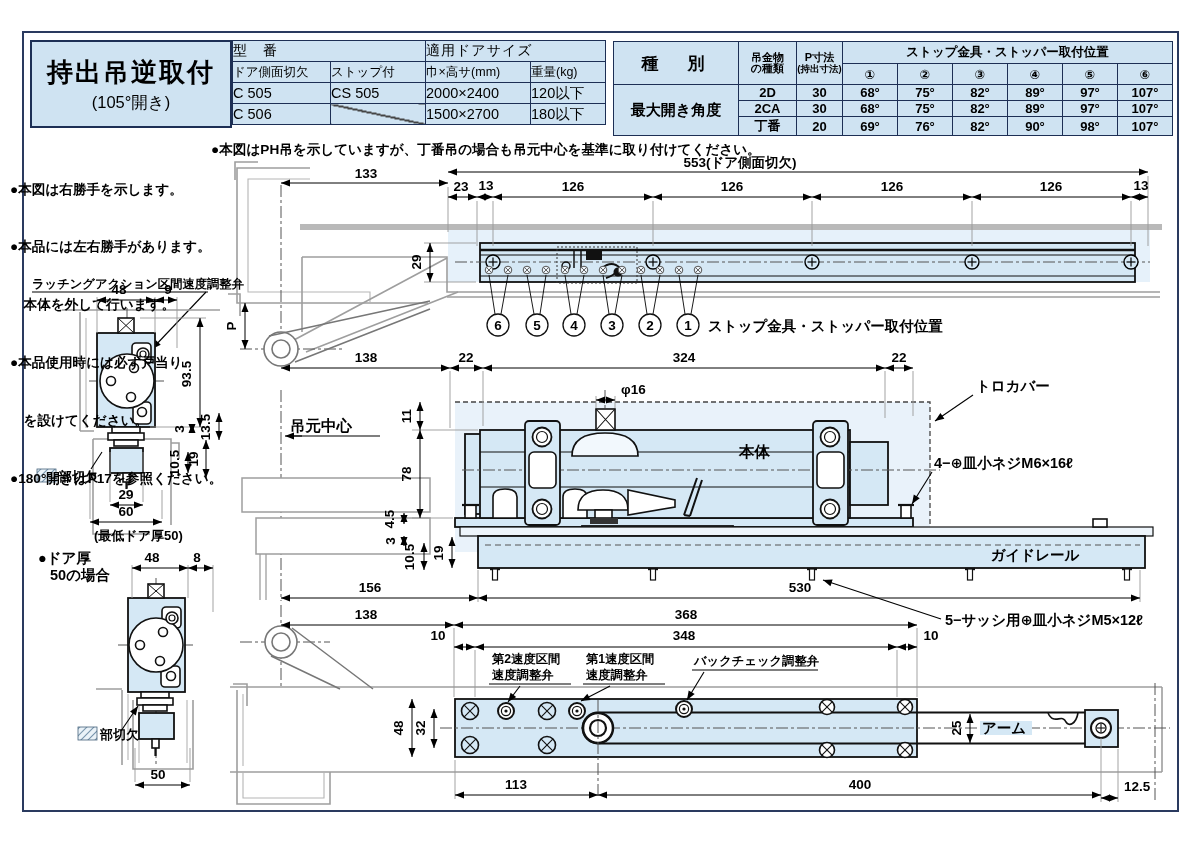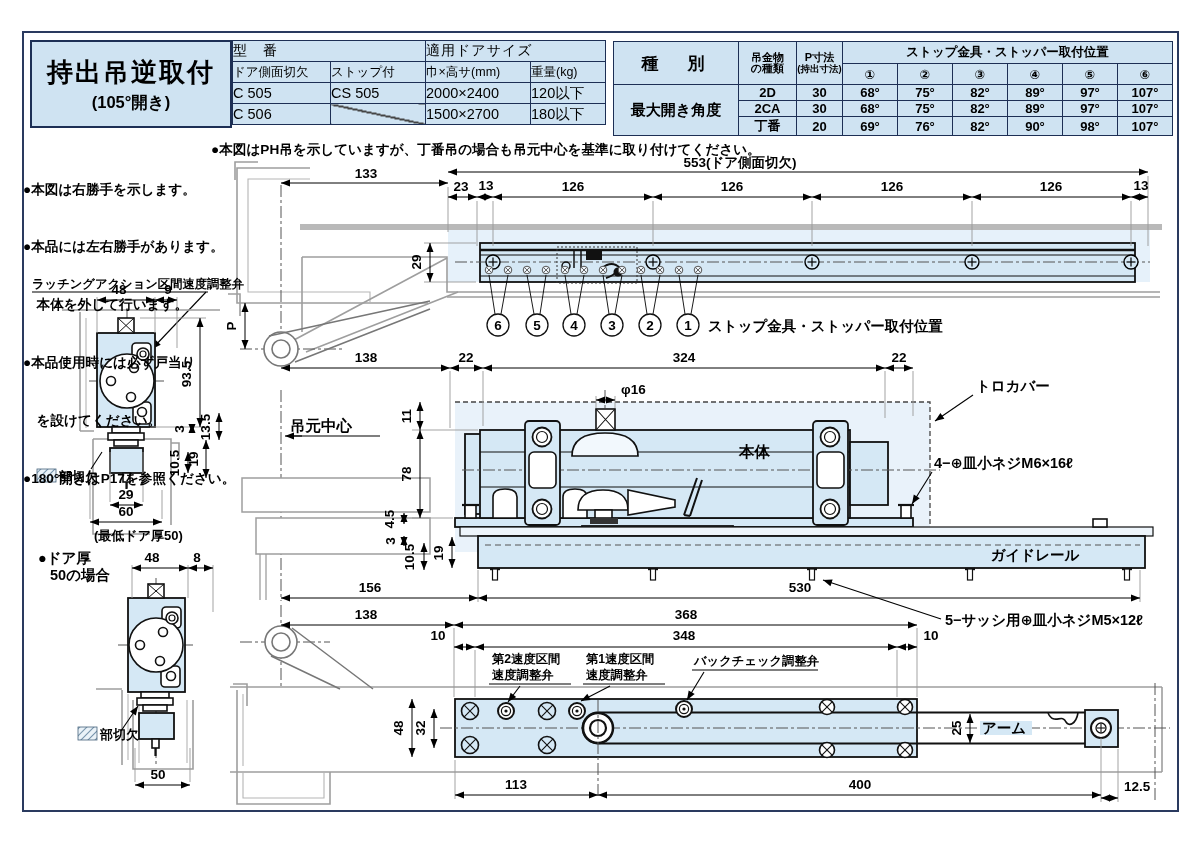--- a/index.html
+++ b/index.html
@@ -3,39 +3,39 @@
 <meta charset="utf-8">
 <style>
   html,body{margin:0;padding:0;background:#fff}
   .page{position:relative;width:1200px;height:848px;background:#fff;overflow:hidden;
         font-family:"Liberation Sans","DejaVu Sans",sans-serif;color:#000}
   .draw{position:absolute;left:0;top:0}
   
   .titlebox{position:absolute;left:30px;top:40px;width:198px;height:84px;background:#cfe3f2;
             border:2px solid #1d2f55;display:flex;flex-direction:column;align-items:center;justify-content:center}
   .t1{font-size:26px;font-weight:bold;letter-spacing:2px}
-  .t2{font-size:16.5px;font-weight:bold;margin-top:2px}
+  .t2{font-size:16.5px;font-weight:normal;margin-top:2px}
   table.mt{position:absolute;left:232px;top:40px;border-collapse:collapse;background:#cfe3f2;table-layout:fixed}
   table.mt td{border:1.5px solid #1d2f55;text-align:left;vertical-align:middle;padding:0;height:20px;font-weight:normal}
   .mt .gh{font-size:14px;letter-spacing:1px}
   .mt .ch{font-size:12.5px}
   .mt .dv{font-size:14.5px}
   .mt td.diag{background:linear-gradient(to top right,transparent calc(50% - 1px),#444 calc(50% - 1px),#444 calc(50% + 1px),transparent calc(50% + 1px)) #cfe3f2}
   table.st{position:absolute;left:613px;top:41px;border-collapse:collapse;background:#cfe3f2;table-layout:fixed}
   table.st td{border:1.5px solid #1d2f55;text-align:center;vertical-align:middle;padding:0;font-weight:bold}
   .st .big{font-size:17px;letter-spacing:6px}
   .st .big2{font-size:15px}
   .st .sm{font-size:11px;line-height:11.5px}
   .st .xs{font-size:9.5px}
   .st .sh{font-size:12.5px}
   .st .pos{font-size:12.5px;height:20px}
   .st .dv{font-size:13px;height:14px}
   .st tr.r1 td{height:21px}
   
-  .nl{position:absolute;left:23px;top:141px;font-size:13.6px;font-weight:bold;line-height:19.3px;white-space:pre}
+  .nl{position:absolute;left:10px;top:141px;font-size:13.6px;font-weight:bold;line-height:19.3px;white-space:pre}
   .nl span{display:block}
   .nr{position:absolute;left:211px;top:141px;font-size:13.6px;font-weight:bold}
   
   svg text{font-family:"Liberation Sans","DejaVu Sans",sans-serif;fill:#000}
   .dtext{font-size:13.5px;font-weight:bold}
   .jl{font-size:14.5px;font-weight:bold}
   .jl2{font-size:15.5px;font-weight:bold}
   .jls{font-size:12.3px;font-weight:bold}
   .jlc{font-size:13px;font-weight:bold}
   .mknum{font-size:13.5px;font-weight:bold}

